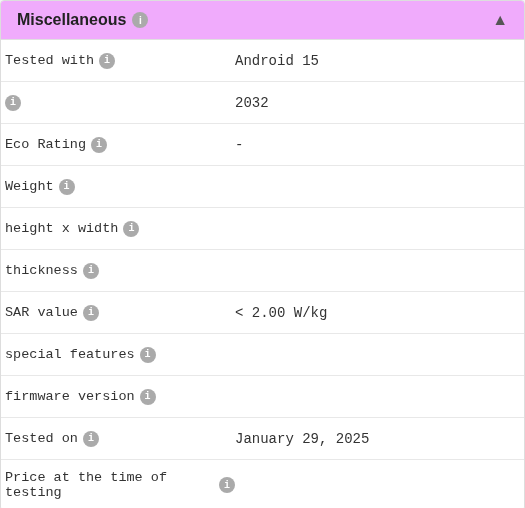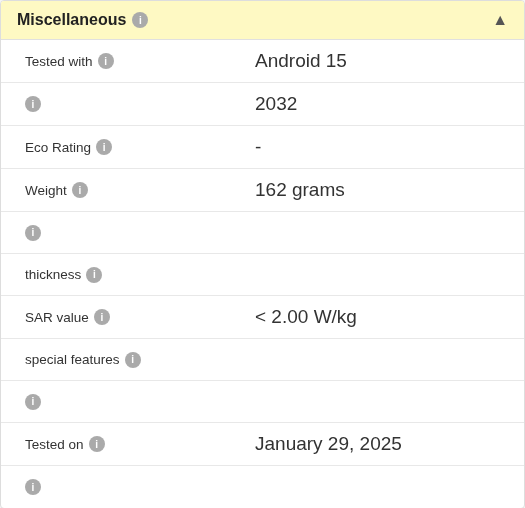--- a/index.html
+++ b/index.html
@@ -24,21 +24,21 @@
       border: 1px solid #ddd;
       border-radius: 4px;
       overflow: hidden;
     }
 
     .card-header {
       display: flex;
       justify-content: space-between;
       align-items: center;
       padding: 10px 16px;
-      background: #fef9c3;
+      background: #f0abfc;
       border-bottom: 1px solid #e0e0e0;
     }
 
     .card-header-title {
       font-size: 16px;
       font-weight: bold;
       color: #222;
       display: flex;
       align-items: center;
       gap: 6px;
@@ -67,42 +67,43 @@
     }
 
     .table-body {
       width: 100%;
     }
 
     .table-row {
       display: flex;
       align-items: center;
       border-bottom: 1px solid #e8e8e8;
-      padding: 10px 24px;
+      padding: 10px 4px;
       min-height: 42px;
+      font-family: Liberation Mono, monospace;
     }
 
     .table-row:last-child {
       border-bottom: none;
     }
 
     .row-label {
       width: 230px;
       min-width: 230px;
       color: #333;
       display: flex;
       align-items: center;
       gap: 5px;
       font-size: 13.5px;
     }
 
     .row-value {
       flex: 1;
       color: #333;
-      font-size: 19px;
+      font-size: 14px;
     }
   </style>
 </head>
 <body>
 
 <div class="card">
   <div class="card-header">
     <div class="card-header-title">
       <span>Miscellaneous</span>
       <span class="info-icon">i</span>
@@ -128,24 +129,24 @@
           <span>Eco Rating</span>
           <span class="info-icon">i</span>
         </div>
         <div class="row-value">-</div>
       </div>
       <div class="table-row">
         <div class="row-label">
           <span>Weight</span>
           <span class="info-icon">i</span>
         </div>
-        <div class="row-value">162 grams</div>
       </div>
       <div class="table-row">
         <div class="row-label">
+          <span>height x width</span>
           <span class="info-icon">i</span>
         </div>
       </div>
       <div class="table-row">
         <div class="row-label">
           <span>thickness</span>
           <span class="info-icon">i</span>
         </div>
       </div>
       <div class="table-row">
@@ -157,29 +158,31 @@
       </div>
       <div class="table-row">
         <div class="row-label">
           <span>special features</span>
           <span class="info-icon">i</span>
         </div>
         <div class="row-value"></div>
       </div>
       <div class="table-row">
         <div class="row-label">
+          <span>firmware version</span>
           <span class="info-icon">i</span>
         </div>
       </div>
       <div class="table-row">
         <div class="row-label">
           <span>Tested on</span>
           <span class="info-icon">i</span>
         </div>
         <div class="row-value">January 29, 2025</div>
       </div>
       <div class="table-row">
         <div class="row-label">
+          <span>Price at the time of testing</span>
           <span class="info-icon">i</span>
         </div>
       </div>
     </div>
 </div>
 
 </body></html>

